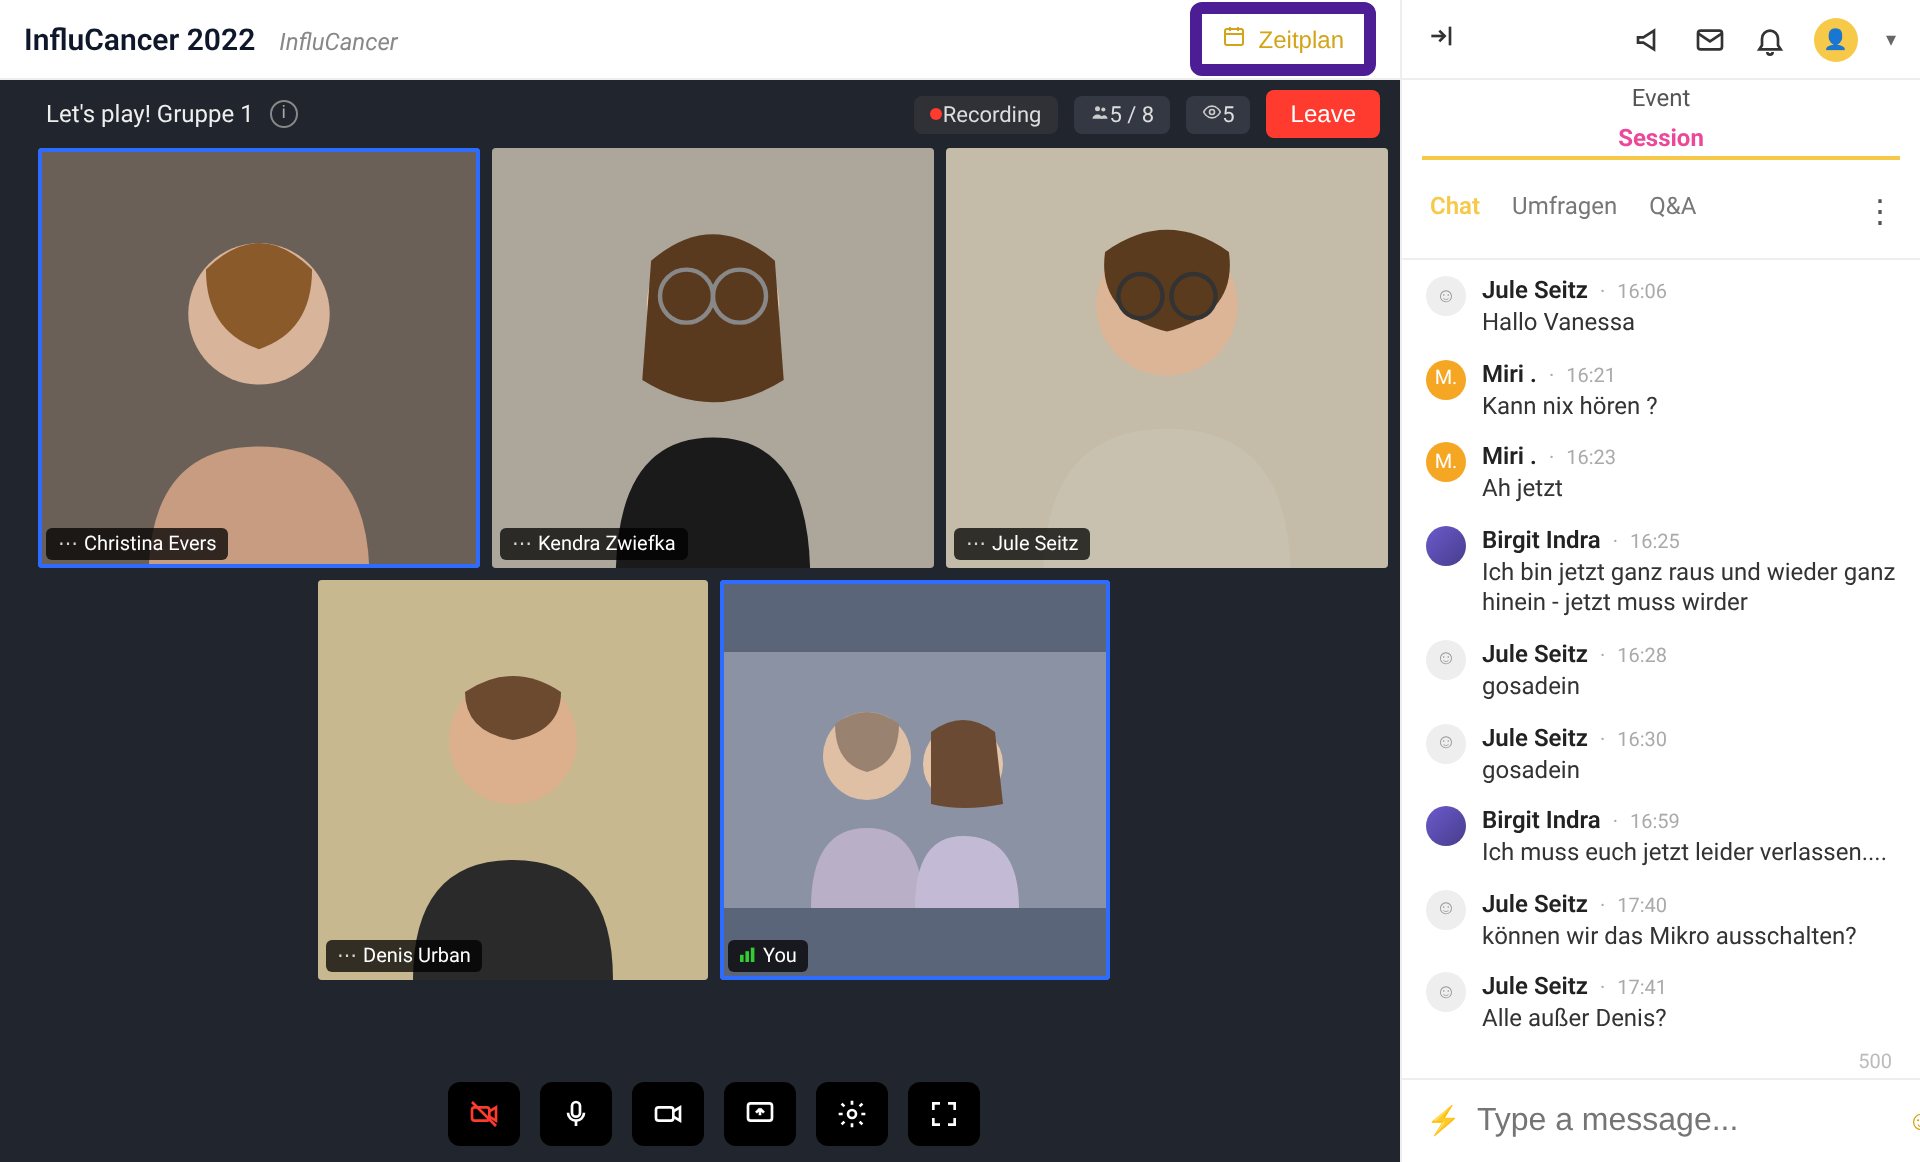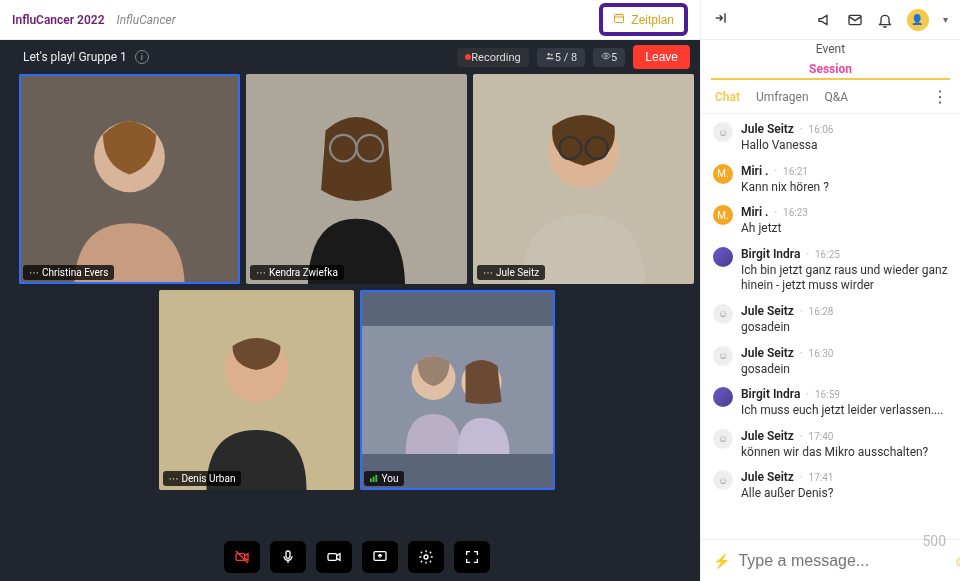--- a/index.html
+++ b/index.html
@@ -2,23 +2,23 @@
 <html><head>
 <meta charset="utf-8">
 <style>
   * { box-sizing: border-box; margin: 0; padding: 0; }
   html, body { width: 960px; height: 581px; font-family: -apple-system, BlinkMacSystemFont, "Segoe UI", Roboto, sans-serif; overflow: hidden; background: #fff; }
   .app { display: flex; width: 100%; height: 100%; }
   
   .left { flex: 0 0 700px; display: flex; flex-direction: column; }
   .left-header { height: 40px; display: flex; align-items: center; justify-content: space-between; padding: 0 12px; border-bottom: 1px solid #eee; }
   .left-header-left { display: flex; align-items: baseline; gap: 12px; }
-  .event-title { font-size: 12px; font-weight: 600; color: #701a75; }
+  .event-title { font-size: 15px; font-weight: 600; color: #0f172a; }
   .event-sub { font-size: 12px; color: #888; font-style: italic; }
-  .schedule-btn { display: flex; align-items: center; gap: 6px; border: 4px solid #4c1d95; color: #d4a418; background: #fff; border-radius: 6px; padding: 5px 10px; font-size: 12px; cursor: pointer; }
+  .schedule-btn { display: flex; align-items: center; gap: 6px; border: 6px solid #4c1d95; color: #d4a418; background: #fff; border-radius: 6px; padding: 5px 10px; font-size: 12px; cursor: pointer; }
   .video-area { flex: 1; background: #21252d; display: flex; flex-direction: column; padding-left: 13px; }
   .session-bar { height: 34px; display: flex; align-items: center; justify-content: space-between; padding: 0 10px; color: #eee; font-size: 12px; }
   .session-left { display: flex; align-items: center; gap: 8px; }
   .session-right { display: flex; align-items: center; gap: 8px; }
   .info-icon { width: 14px; height: 14px; border: 1px solid #888; border-radius: 50%; display: flex; align-items: center; justify-content: center; font-size: 9px; color: #aaa; }
   .pill { display: flex; align-items: center; gap: 0; background: #343842; padding: 3px 8px; border-radius: 4px; font-size: 11px; color: #ddd; }
   .rec-pill { background: rgba(80,80,80,0.3); }
   .rec-dot { width: 6px; height: 6px; background: #ff3b30; border-radius: 50%; }
   .leave-btn { background: #ff3b30; color: #fff; border: none; border-radius: 4px; padding: 5px 12px; font-size: 12px; cursor: pointer; }
   .grid-wrap { flex: 1; display: flex; align-items: flex-start; justify-content: center; padding: 0 6px 6px; }
@@ -39,41 +39,41 @@
   
   .right { flex: 1; border-left: 1px solid #eee; display: flex; flex-direction: column; min-width: 0; }
   .right-header { height: 40px; display: flex; align-items: center; justify-content: space-between; padding: 0 12px; border-bottom: 1px solid #eee; }
   .rh-left { cursor: pointer; }
   .rh-right { display: flex; align-items: center; gap: 14px; }
   .rh-icon { width: 16px; height: 16px; color: #333; cursor: pointer; }
   .avatar-circle { width: 22px; height: 22px; border-radius: 50%; background: #f7c948; display: flex; align-items: center; justify-content: center; font-size: 10px; cursor: pointer; }
   .top-tabs { height: 40px; display: flex; padding: 0 10px; flex-direction: column; }
   .top-tab { flex: 1; display: flex; align-items: center; justify-content: center; font-size: 12px; color: #555; cursor: pointer; border-bottom: 2px solid transparent; }
   .top-tab.active { font-weight: 700; color: #ec4899; border-bottom-color: #f7c948; }
-  .sub-tabs { height: 34px; display: flex; align-items: center; gap: 16px; padding: 0 14px; border-bottom: 1px solid #eee; position: relative; }
+  .sub-tabs { height: 34px; display: flex; align-items: flex-start; gap: 16px; padding: 0 14px; border-bottom: 1px solid #eee; position: relative; margin-top: 16px; }
   .sub-tab { font-size: 12px; color: #777; cursor: pointer; }
   .sub-tab.active { color: #f7c948; font-weight: 600; }
   .more-menu { position: absolute; right: 12px; font-size: 16px; cursor: pointer; color: #555; }
   .chat { flex: 1; overflow-y: auto; padding: 8px 12px; }
   .msg { display: flex; gap: 8px; margin-bottom: 10px; font-size: 12px; }
   .msg-av { width: 20px; height: 20px; border-radius: 50%; flex-shrink: 0; background: #ddd; display: flex; align-items: center; justify-content: center; font-size: 10px; color: #fff; }
   .msg-av.orange { background: #f5a623; }
   .msg-av.purple { background: linear-gradient(135deg,#6a5acd,#483d8b); }
   .msg-av.gray { background: #eee; color: #999; }
   .msg-body { flex: 1; min-width: 0; }
   .msg-head { display: flex; align-items: baseline; gap: 6px; }
   .msg-user { font-weight: 600; color: #222; }
   .msg-time { color: #aaa; font-size: 10px; }
   .msg-text { color: #333; margin-top: 2px; line-height: 1.3; word-wrap: break-word; }
   .compose { height: 42px; display: flex; align-items: center; gap: 8px; padding: 0 12px; border-top: 1px solid #eee; }
   .compose-bolt { color: #f7c948; font-size: 14px; }
   .compose-input { flex: 1; border: none; outline: none; font-size: 16px; color: #555; }
   .compose-emoji { color: #d4a418; font-size: 14px; cursor: pointer; }
   .compose-send { color: #bbb; cursor: pointer; }
-  .compose-count { position: absolute; right: 14px; bottom: 32px; font-size: 14px; color: #bbb; }
+  .compose-count { position: absolute; right: 14px; bottom: 44px; font-size: 10px; color: #bbb; }
   .right-rel { position: relative; flex: 1; display: flex; flex-direction: column; min-height: 0;}
 </style>
 </head>
 <body>
 
 <div class="app">
 
   <div class="left">
     <div class="left-header">
       <div class="left-header-left">

